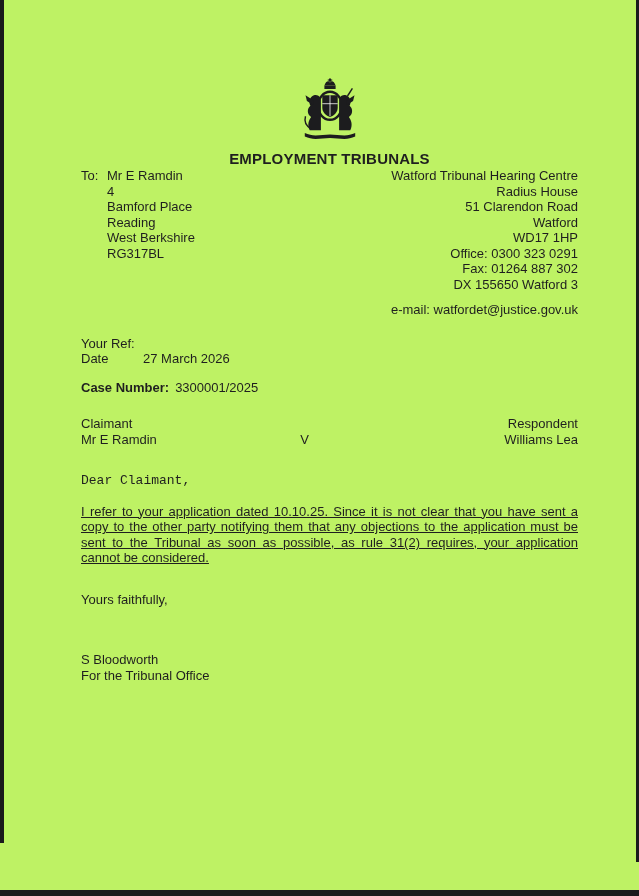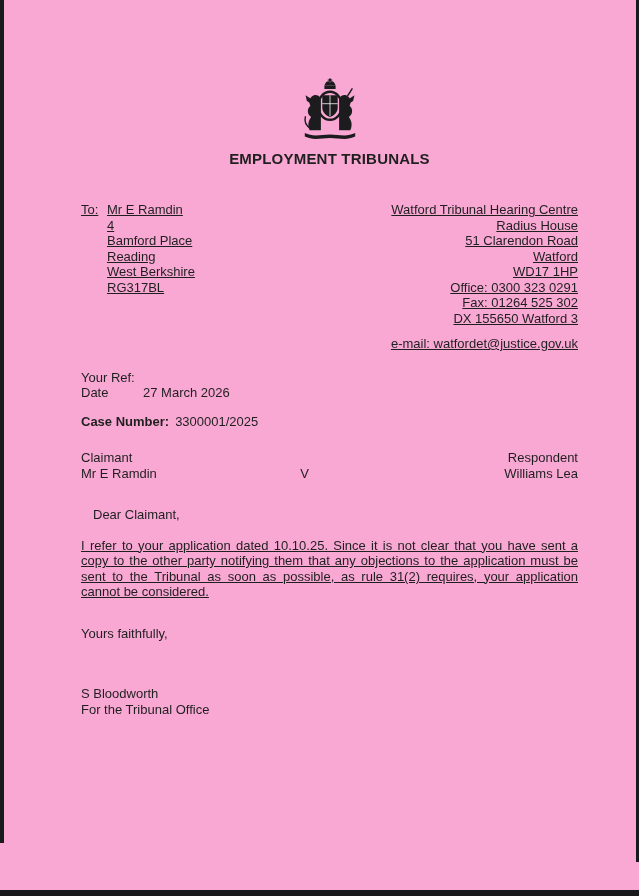--- a/index.html
+++ b/index.html
@@ -1,19 +1,19 @@
 <!DOCTYPE html>
 <html><head>
 <meta charset="utf-8">
 <style>
   html,body{margin:0;padding:0;background:#ffffff;}
   .screen{
     position:relative;
     width:639px;height:896px;
-    background:#f9a8d4;
+    background:#bef264;
     overflow:hidden;
     font-family:"Liberation Sans", sans-serif;
     color:#1f1f1f;
   }
   
   .edge{position:absolute;background:#1a1a1c;}
   .edge-left{left:0;top:0;width:4px;height:843px;}
   .edge-right{right:0;top:0;width:3px;height:862px;}
   .edge-bottom{left:0;bottom:0;width:639px;height:6px;}
 
@@ -30,22 +30,21 @@
     margin:8px 0 0 0;
     text-align:center;
     font-size:15px;
     font-weight:bold;
     letter-spacing:0.2px;
     line-height:17px;
   }
   .addr-row{
     display:flex;
     justify-content:space-between;
-    margin-top:35px;
-    text-decoration:underline;
+    margin-top:1px;
   }
   .recipient{display:flex;}
   .to-label{width:26px;flex:none;}
   .sender{text-align:right;}
   .sender .email{margin-top:10px;}
 
   .refs{margin-top:18px;}
   .ref-label{display:inline-block;width:62px;}
   .case-line{margin-top:13px;}
   .case-line .case-label{margin-right:6px;font-weight:bold;}
@@ -53,21 +52,21 @@
   .parties{
     display:flex;
     justify-content:space-between;
     margin-top:21px;
     font-weight:normal;
   }
   .party{min-width:120px;}
   .party.right{text-align:right;}
   .versus{align-self:flex-end;padding-right:50px;}
 
-  .salutation{margin:26px 0 0 12px;}
+  .salutation{margin:26px 0 0 0;font-family:Liberation Mono, monospace;}
   .para{
     margin:15px 0 0 0;
     text-align:justify;
     text-decoration:underline;
   }
   .closing{margin:26px 0 0 0;}
   .signoff{margin-top:45px;}
 </style>
 </head>
 <body>
@@ -124,21 +123,21 @@
           <div>RG317BL</div>
         </div>
       </div>
       <div class="sender">
         <div>Watford Tribunal Hearing Centre</div>
         <div>Radius House</div>
         <div>51 Clarendon Road</div>
         <div>Watford</div>
         <div>WD17 1HP</div>
         <div>Office: 0300 323 0291</div>
-        <div>Fax: 01264 525 302</div>
+        <div>Fax: 01264 887 302</div>
         <div>DX 155650 Watford 3</div>
         <div class="email">e-mail: watfordet@justice.gov.uk</div>
       </div>
     </div>
 
     <div class="refs">
       <div class="ref-line">
         <span class="ref-label">Your Ref:</span>
       </div>
       <div class="ref-line">

